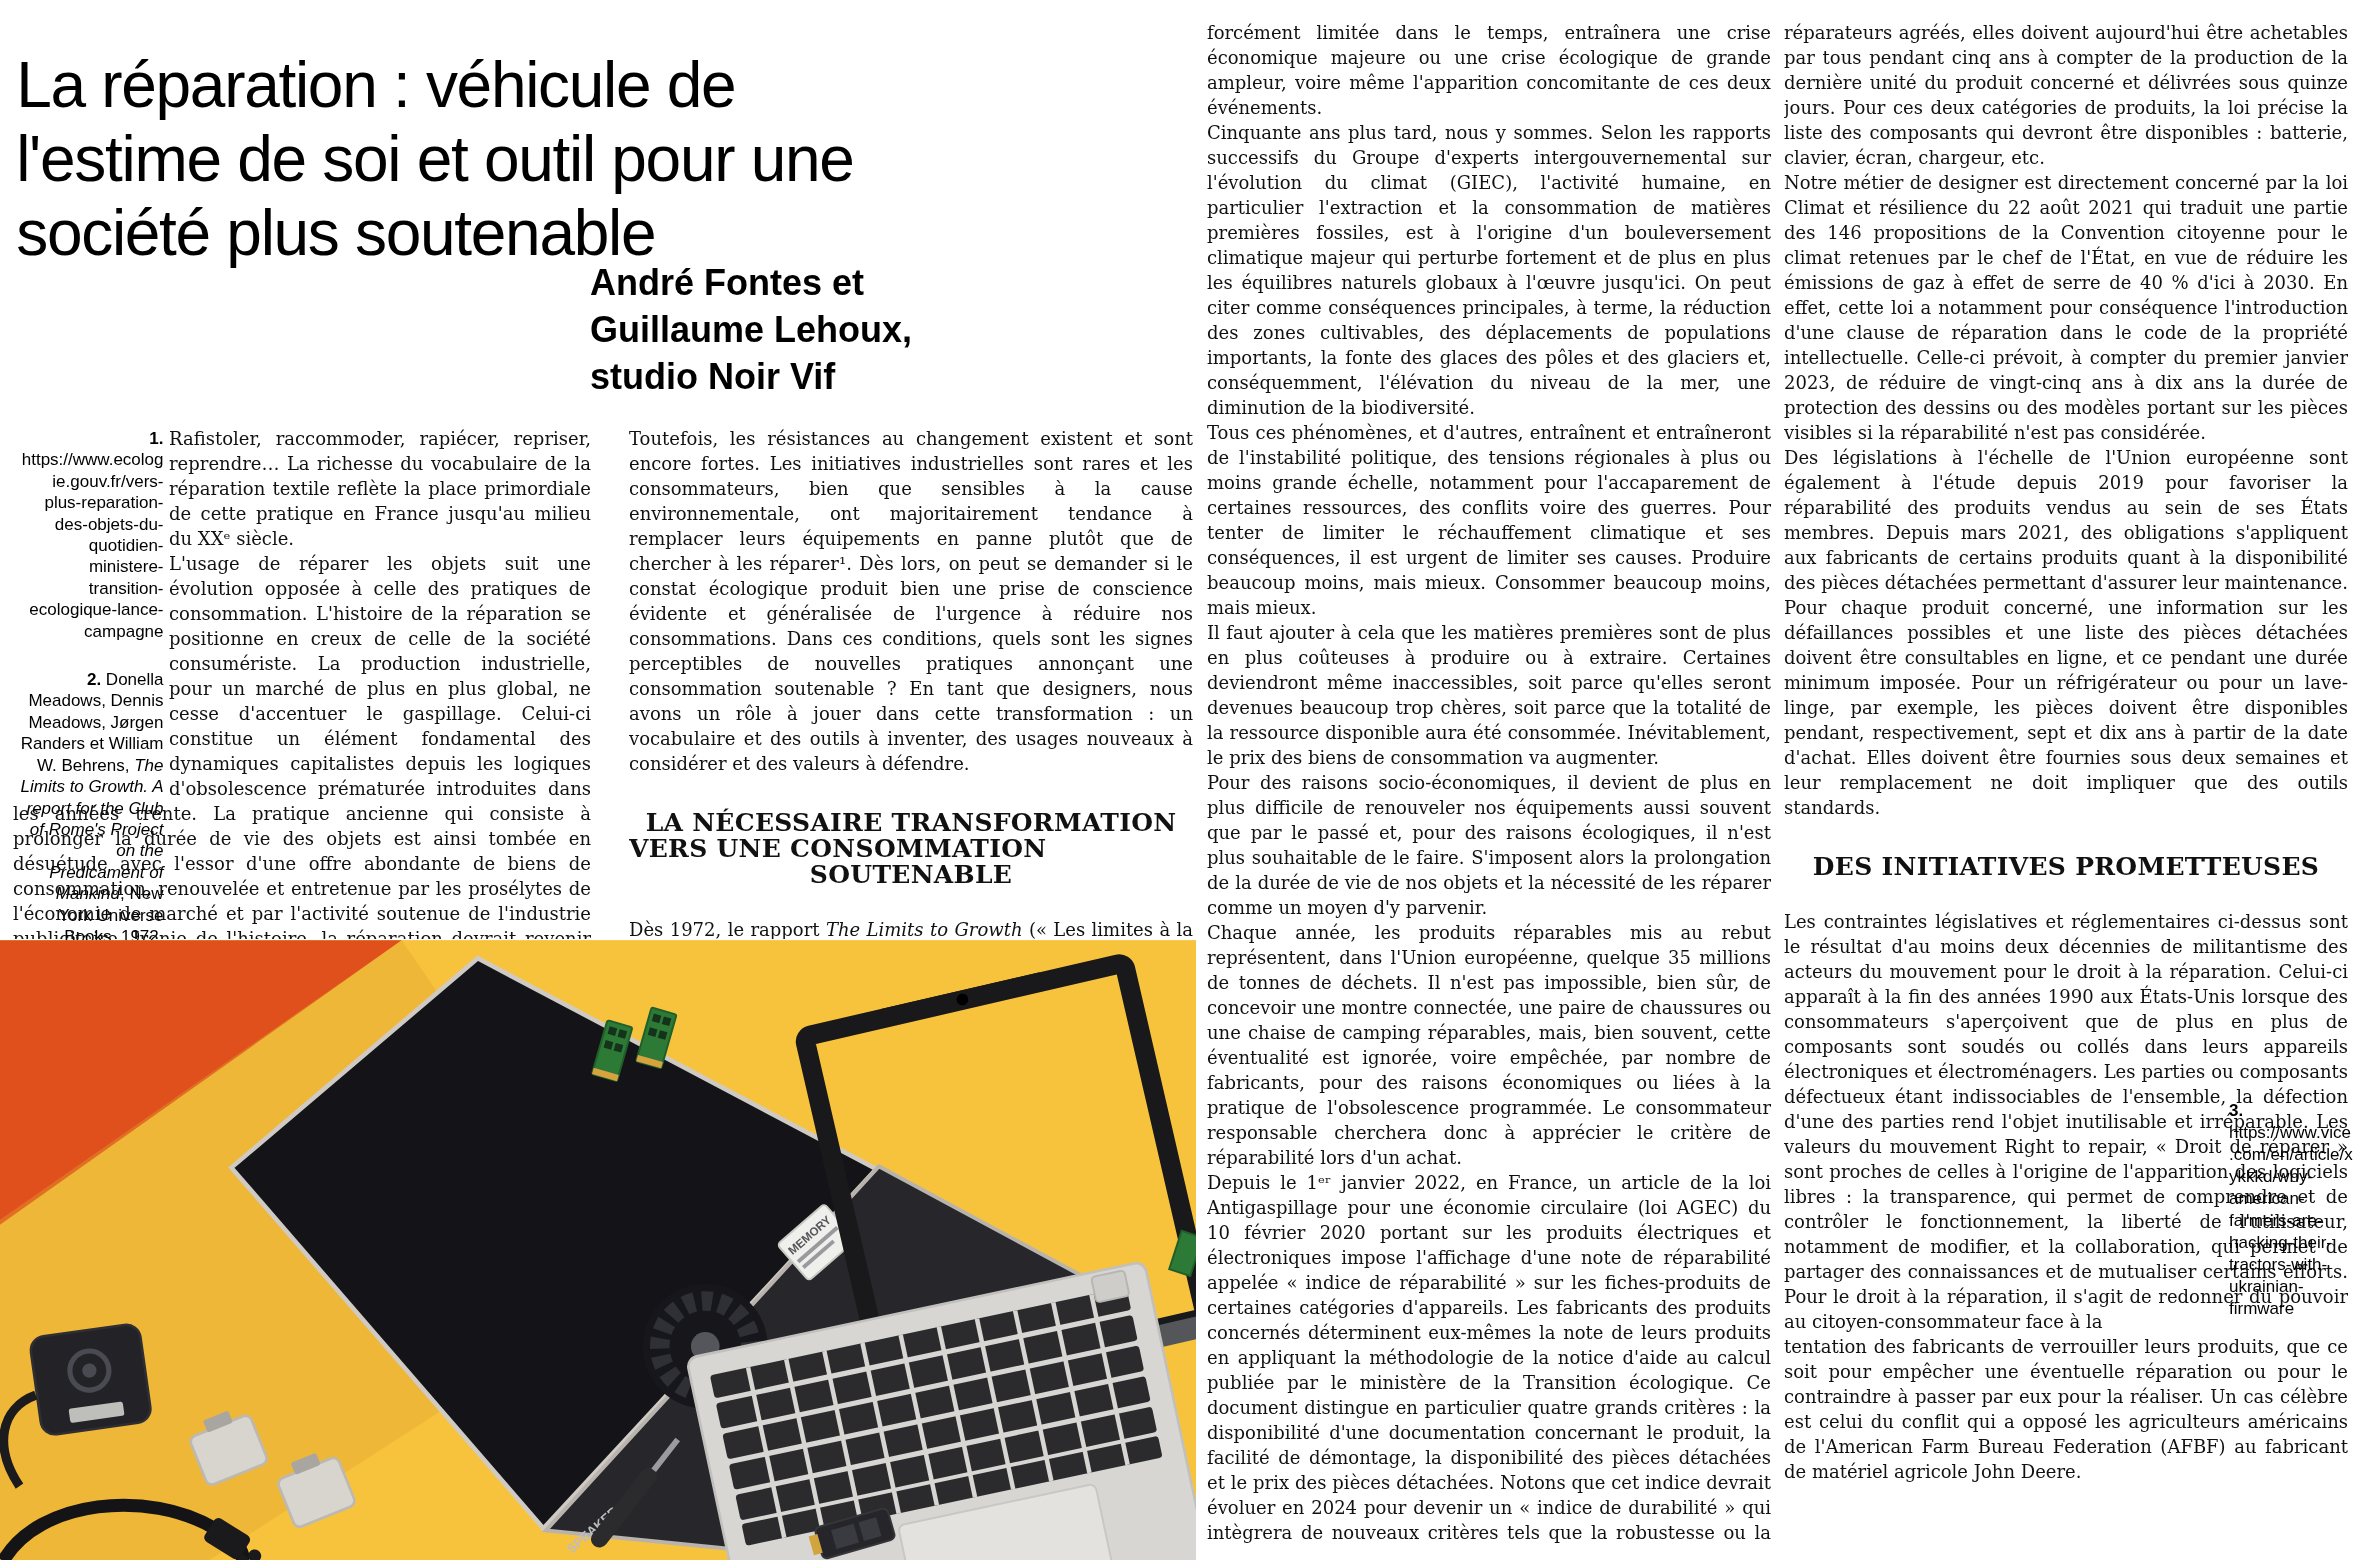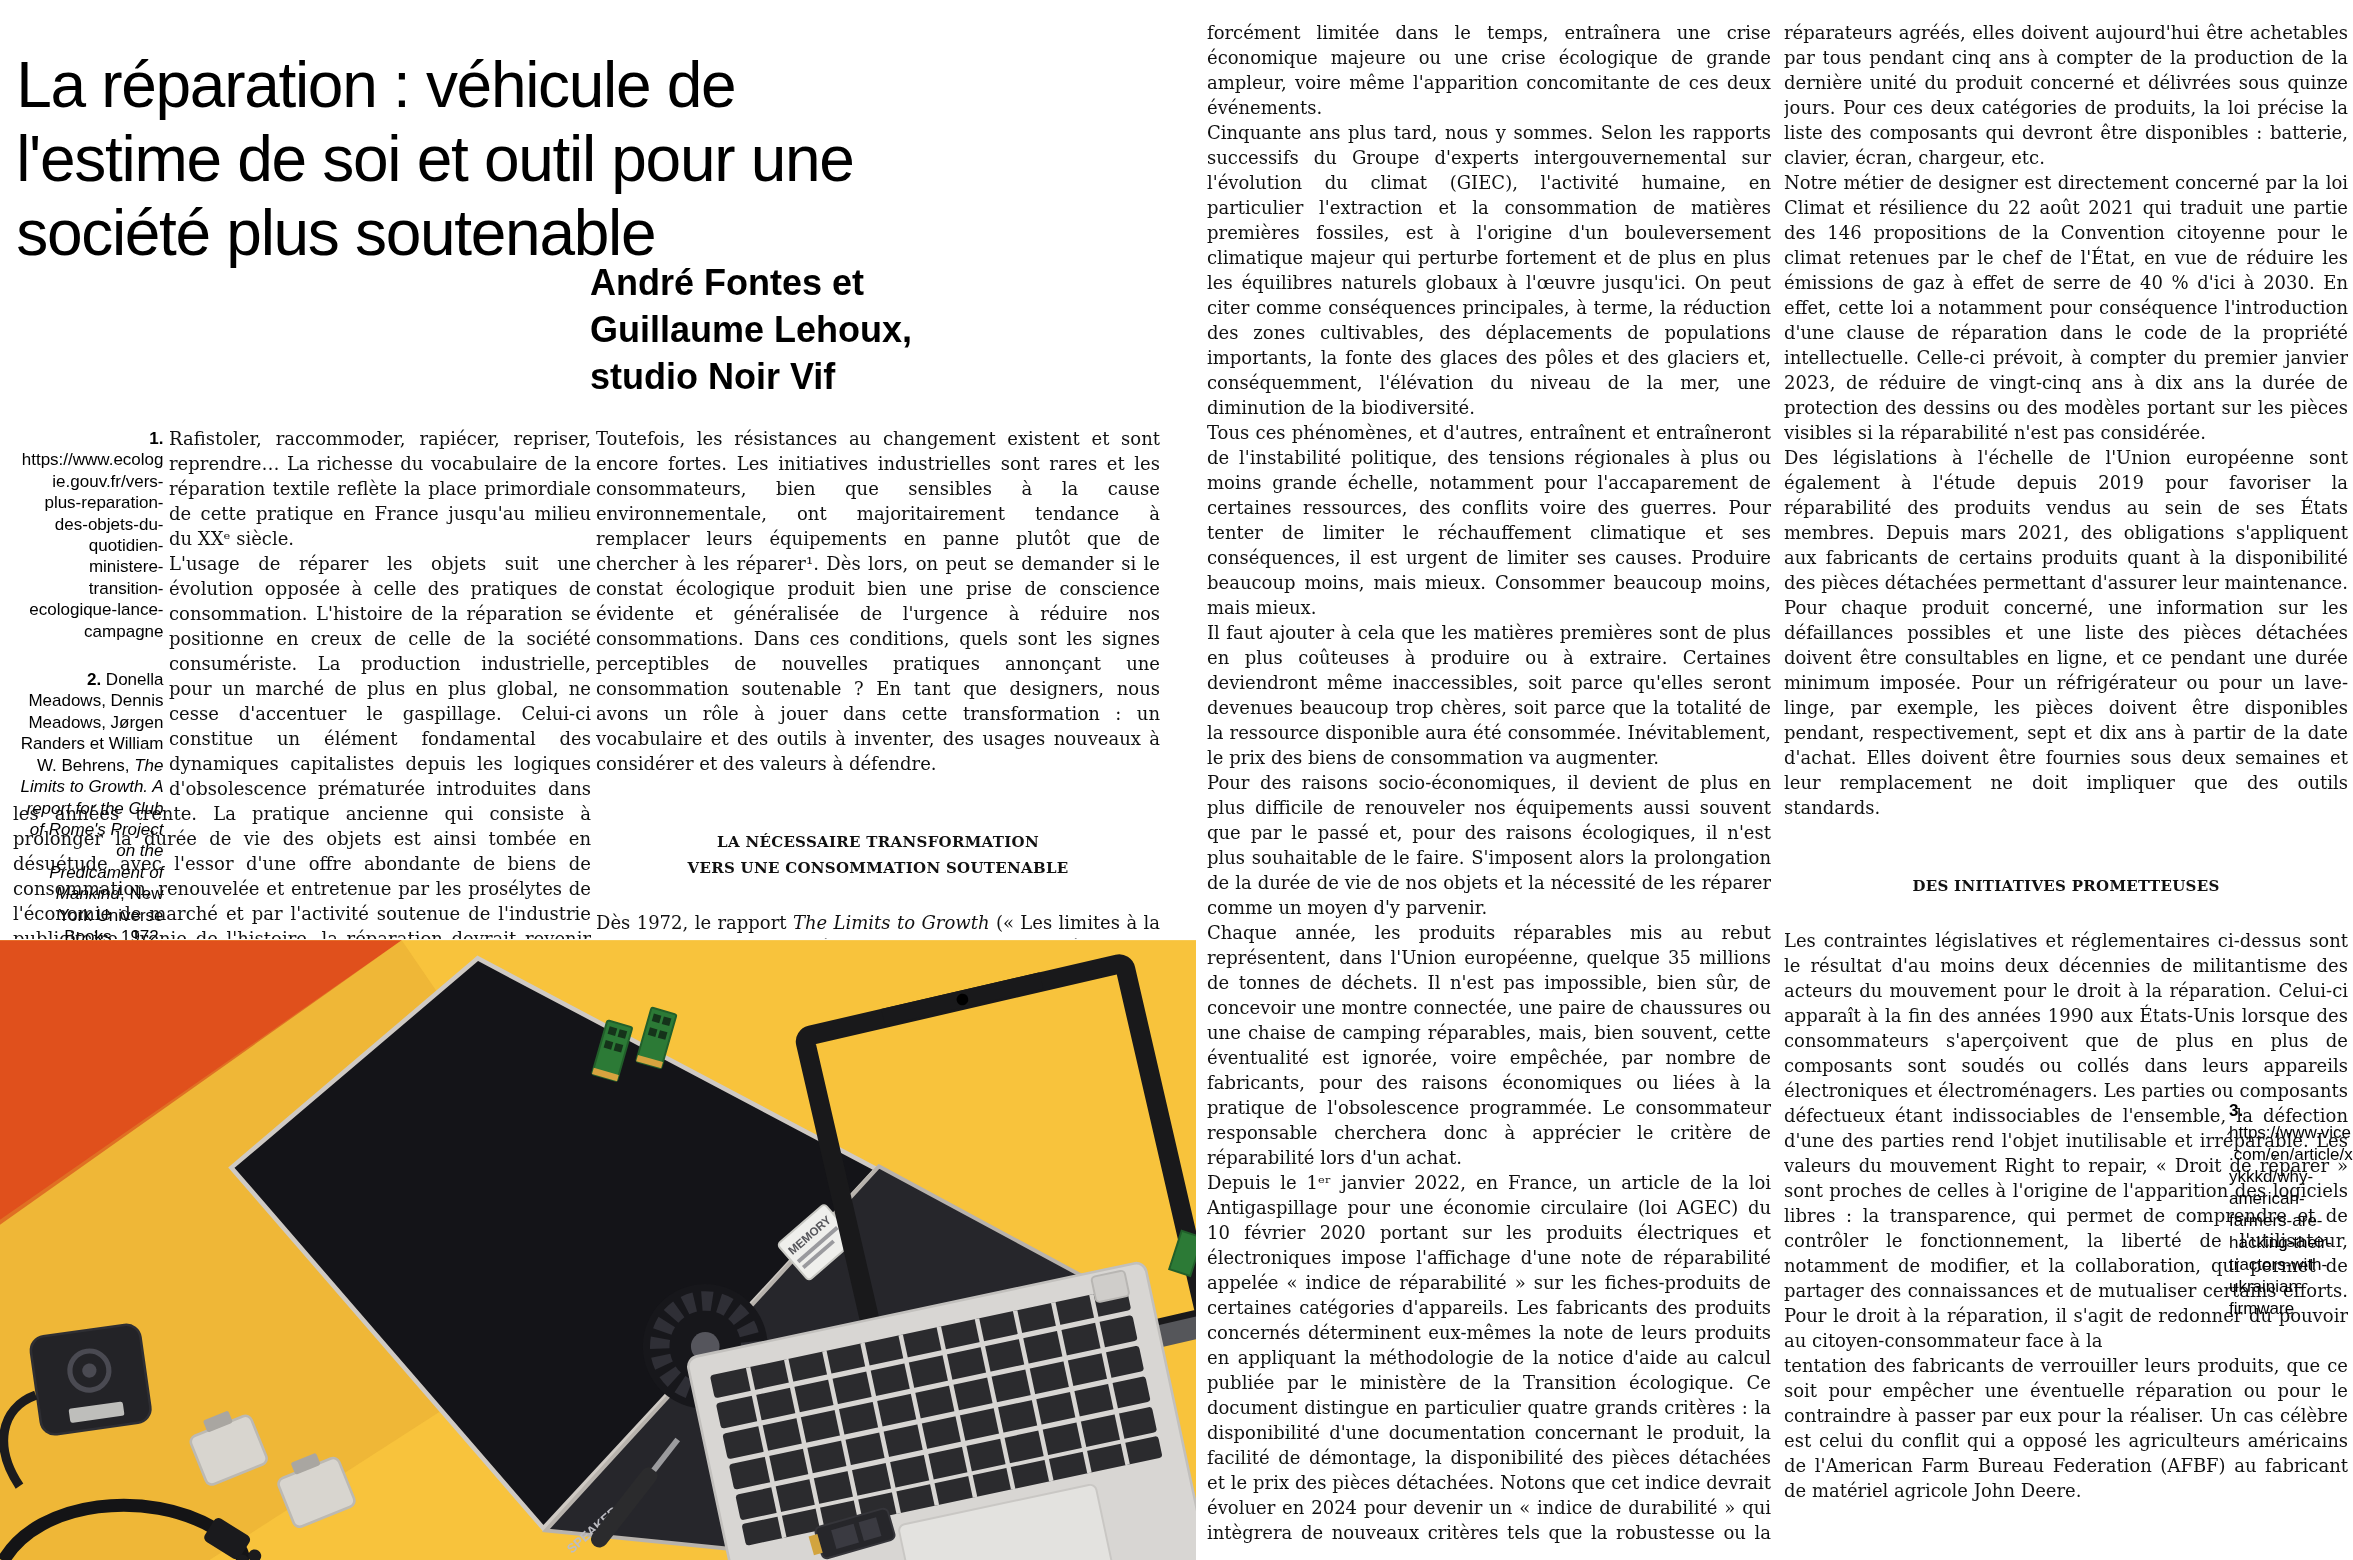--- a/index.html
+++ b/index.html
@@ -19,28 +19,28 @@
   .fn{margin-bottom:27px;}
   .fn-num{font-weight:700;}
   .fn-it{font-style:italic;}
   .fn3{position:absolute;left:2229px;top:1100px;width:125px;text-align:left;
        font-family:"Liberation Sans",sans-serif;font-size:17px;line-height:22px;
        overflow-wrap:anywhere;color:#000;}
   
   .col{position:absolute;font-size:18px;line-height:25px;text-align:justify;
        overflow:hidden;hyphens:auto;-webkit-hyphens:auto;}
   .col1{left:13px;top:426px;width:578px;height:513px;}
-  .col2{left:596px;top:426px;width:564px;height:513px;}
+  .col2{left:629px;top:426px;width:564px;height:513px;}
   .col3{left:1207px;top:19.5px;width:564px;height:1527px;}
   .col4{left:1784px;top:19.5px;width:564px;height:1527px;}
   .col p{margin:0;}
   .col p + p{}
   .spacer-l{float:left;width:156px;height:356px;}
-  .sec-head{font-weight:700;text-align:left;text-align-last:center;font-size:15px;line-height:26px;
-            letter-spacing:0.3px;white-space:pre-line;margin:53px 0 29px;}
+  .sec-head{font-weight:700;text-align:left;text-align-last:center;font-size:25px;line-height:26px;
+            letter-spacing:0.3px;white-space:pre-line;margin:34px 0 29px;}
   .narrow{margin-right:161px;}
   .it{font-style:italic;}
   
   .photo{position:absolute;left:0;top:940px;width:1196px;height:621px;overflow:hidden;}
   .photo svg{display:block;}
 </style>
 </head>
 <body>
 
 <div class="page">

